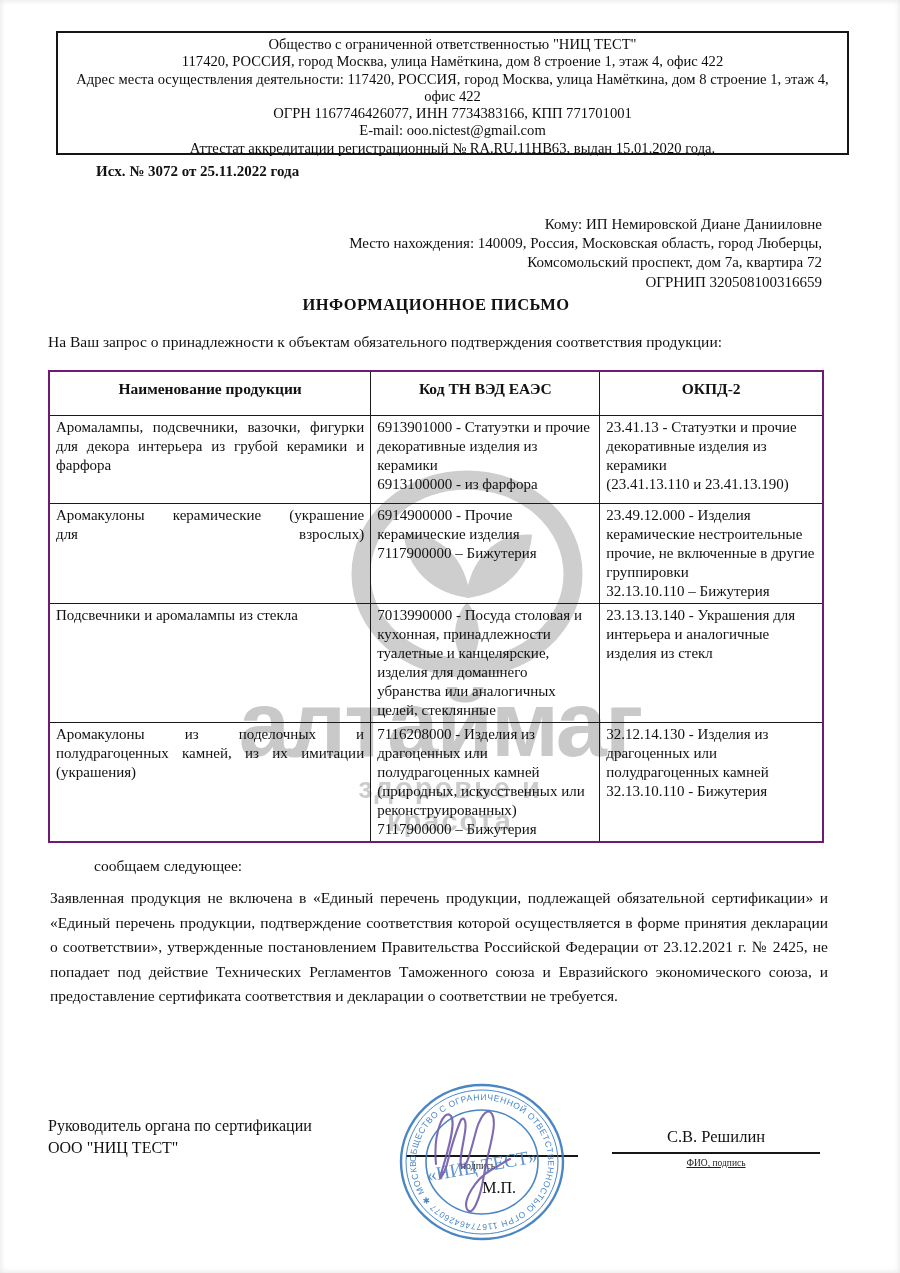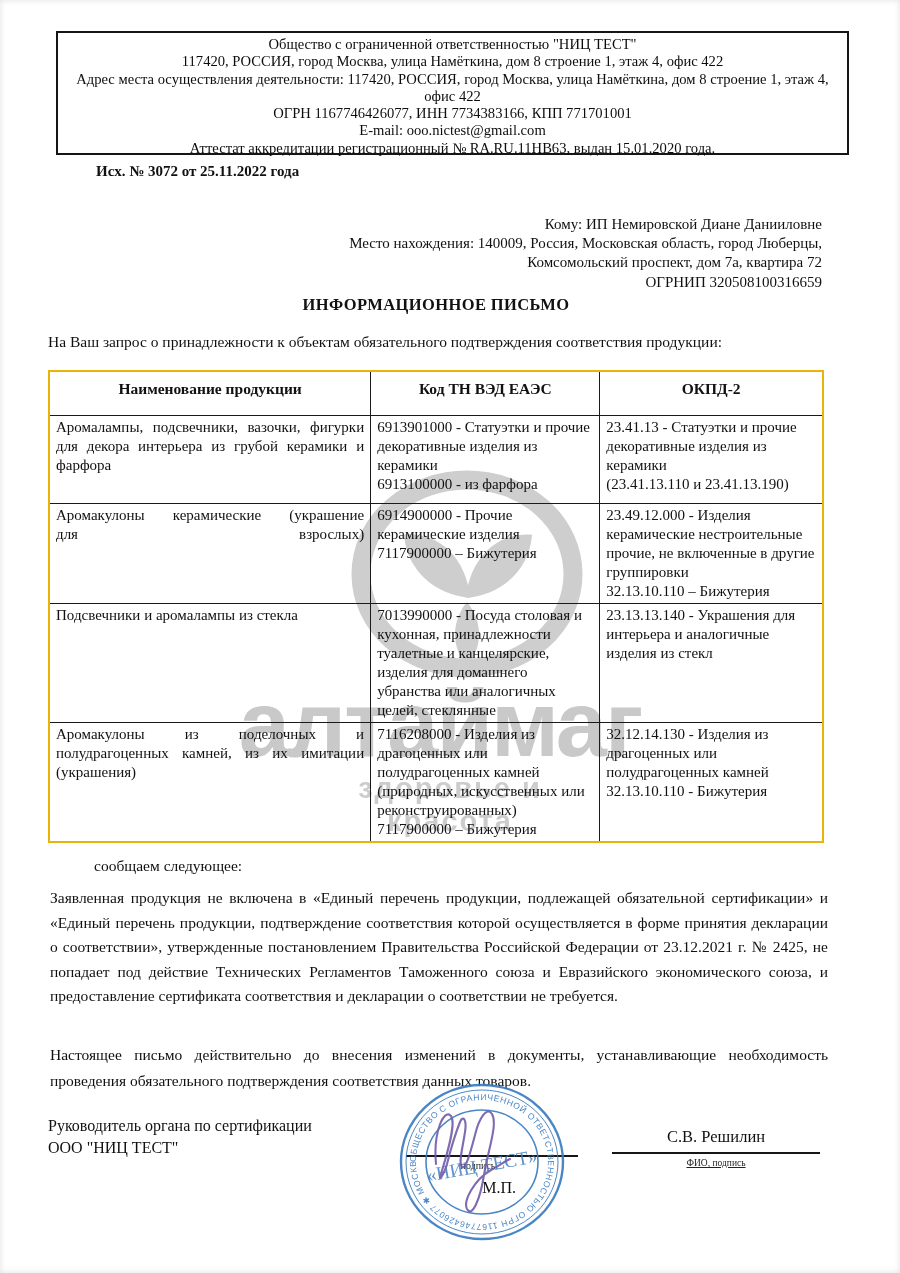--- a/index.html
+++ b/index.html
@@ -24,21 +24,21 @@
   
   table.codes{
     left:48px;top:370px;width:776px;border-collapse:collapse;table-layout:fixed;
     font-size:15px;line-height:19px;background:transparent;
   }
   table.codes{position:absolute;}
   table.codes th,table.codes td{
     border:1.5px solid #1a1a1a;vertical-align:top;padding:2px 6px 2px 6px;
     white-space:pre-line;overflow:hidden;
   }
-  table.codes{border:2px solid #eab308;font-family:Liberation Serif, serif;}
+  table.codes{border:2px solid #701a75;font-family:Liberation Serif, serif;}
   table.codes th{font-size:15.5px;font-weight:bold;text-align:center;white-space:normal;padding-top:7px;}
   .c1{width:320px;} .c2{width:228px;} .c3{width:222px;}
   .just-last{text-align:justify;text-align-last:justify;}
   
   .lbl-soob{left:50px;top:857px;font-size:15.5px;margin-left:44px;}
   .par{left:50px;width:778px;text-align:justify;font-size:15.5px;}
   .par1{top:886px;line-height:24.6px;}
   .par2{top:1042px;line-height:25.5px;}
   
   .head-cert{left:48px;top:1115px;font-size:16px;line-height:22px;}
@@ -147,21 +147,20 @@
         <td>7116208000 - Изделия из драгоценных или полудрагоценных камней (природных, искусственных или реконструированных)
 7117900000 – Бижутерия</td>
         <td>32.12.14.130 - Изделия из драгоценных или полудрагоценных камней
 32.13.10.110 - Бижутерия</td>
       </tr>
     </tbody>
       </table>
 
     <div class="abs lbl-soob">сообщаем следующее:</div>
     <div class="abs par par1">Заявленная продукция не включена в «Единый перечень продукции, подлежащей обязательной сертификации» и «Единый перечень продукции, подтверждение соответствия которой осуществляется в форме принятия декларации о соответствии», утвержденные постановлением Правительства Российской Федерации от 23.12.2021 г. № 2425, не попадает под действие Технических Регламентов Таможенного союза и Евразийского экономического союза, и предоставление сертификата соответствия и декларации о соответствии не требуется.</div>
-    <div class="abs par par2">Настоящее письмо действительно до внесения изменений в документы, устанавливающие необходимость проведения обязательного подтверждения соответствия данных товаров.</div>
 
     <div class="abs head-cert">
       <div>Руководитель органа по сертификации</div>
       <div>ООО "НИЦ ТЕСТ"</div>
     </div>
 
     <div class="abs sig-line sig-line-left"></div>
     <div class="abs podpis">подпись</div>
     <div class="abs mp">М.П.</div>
 

